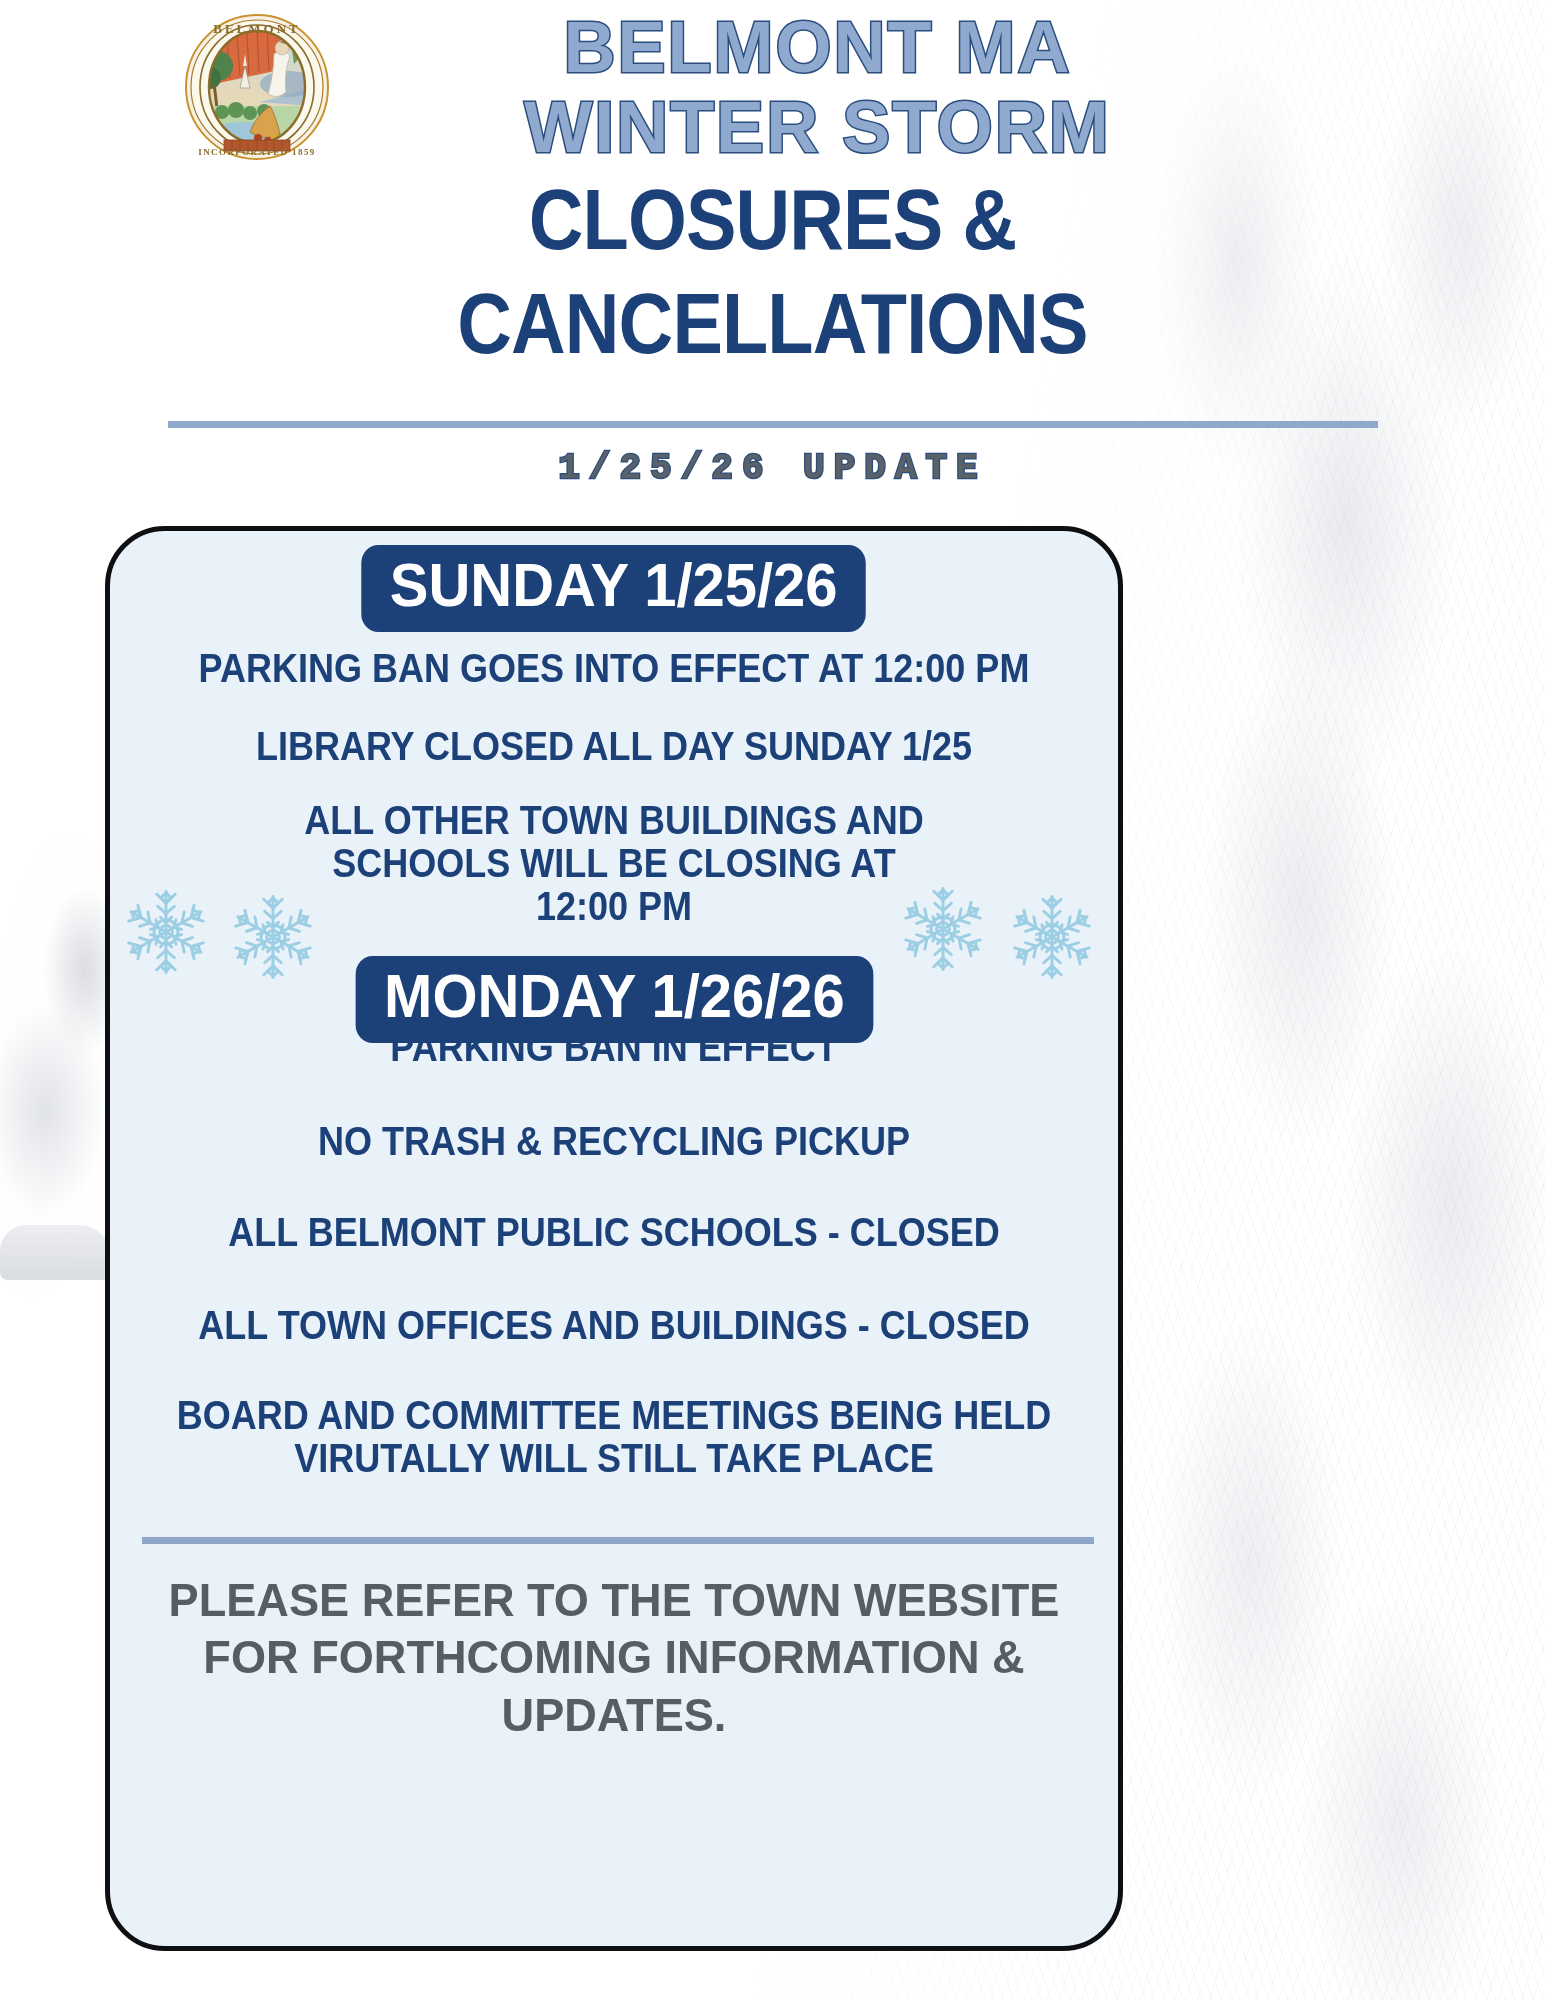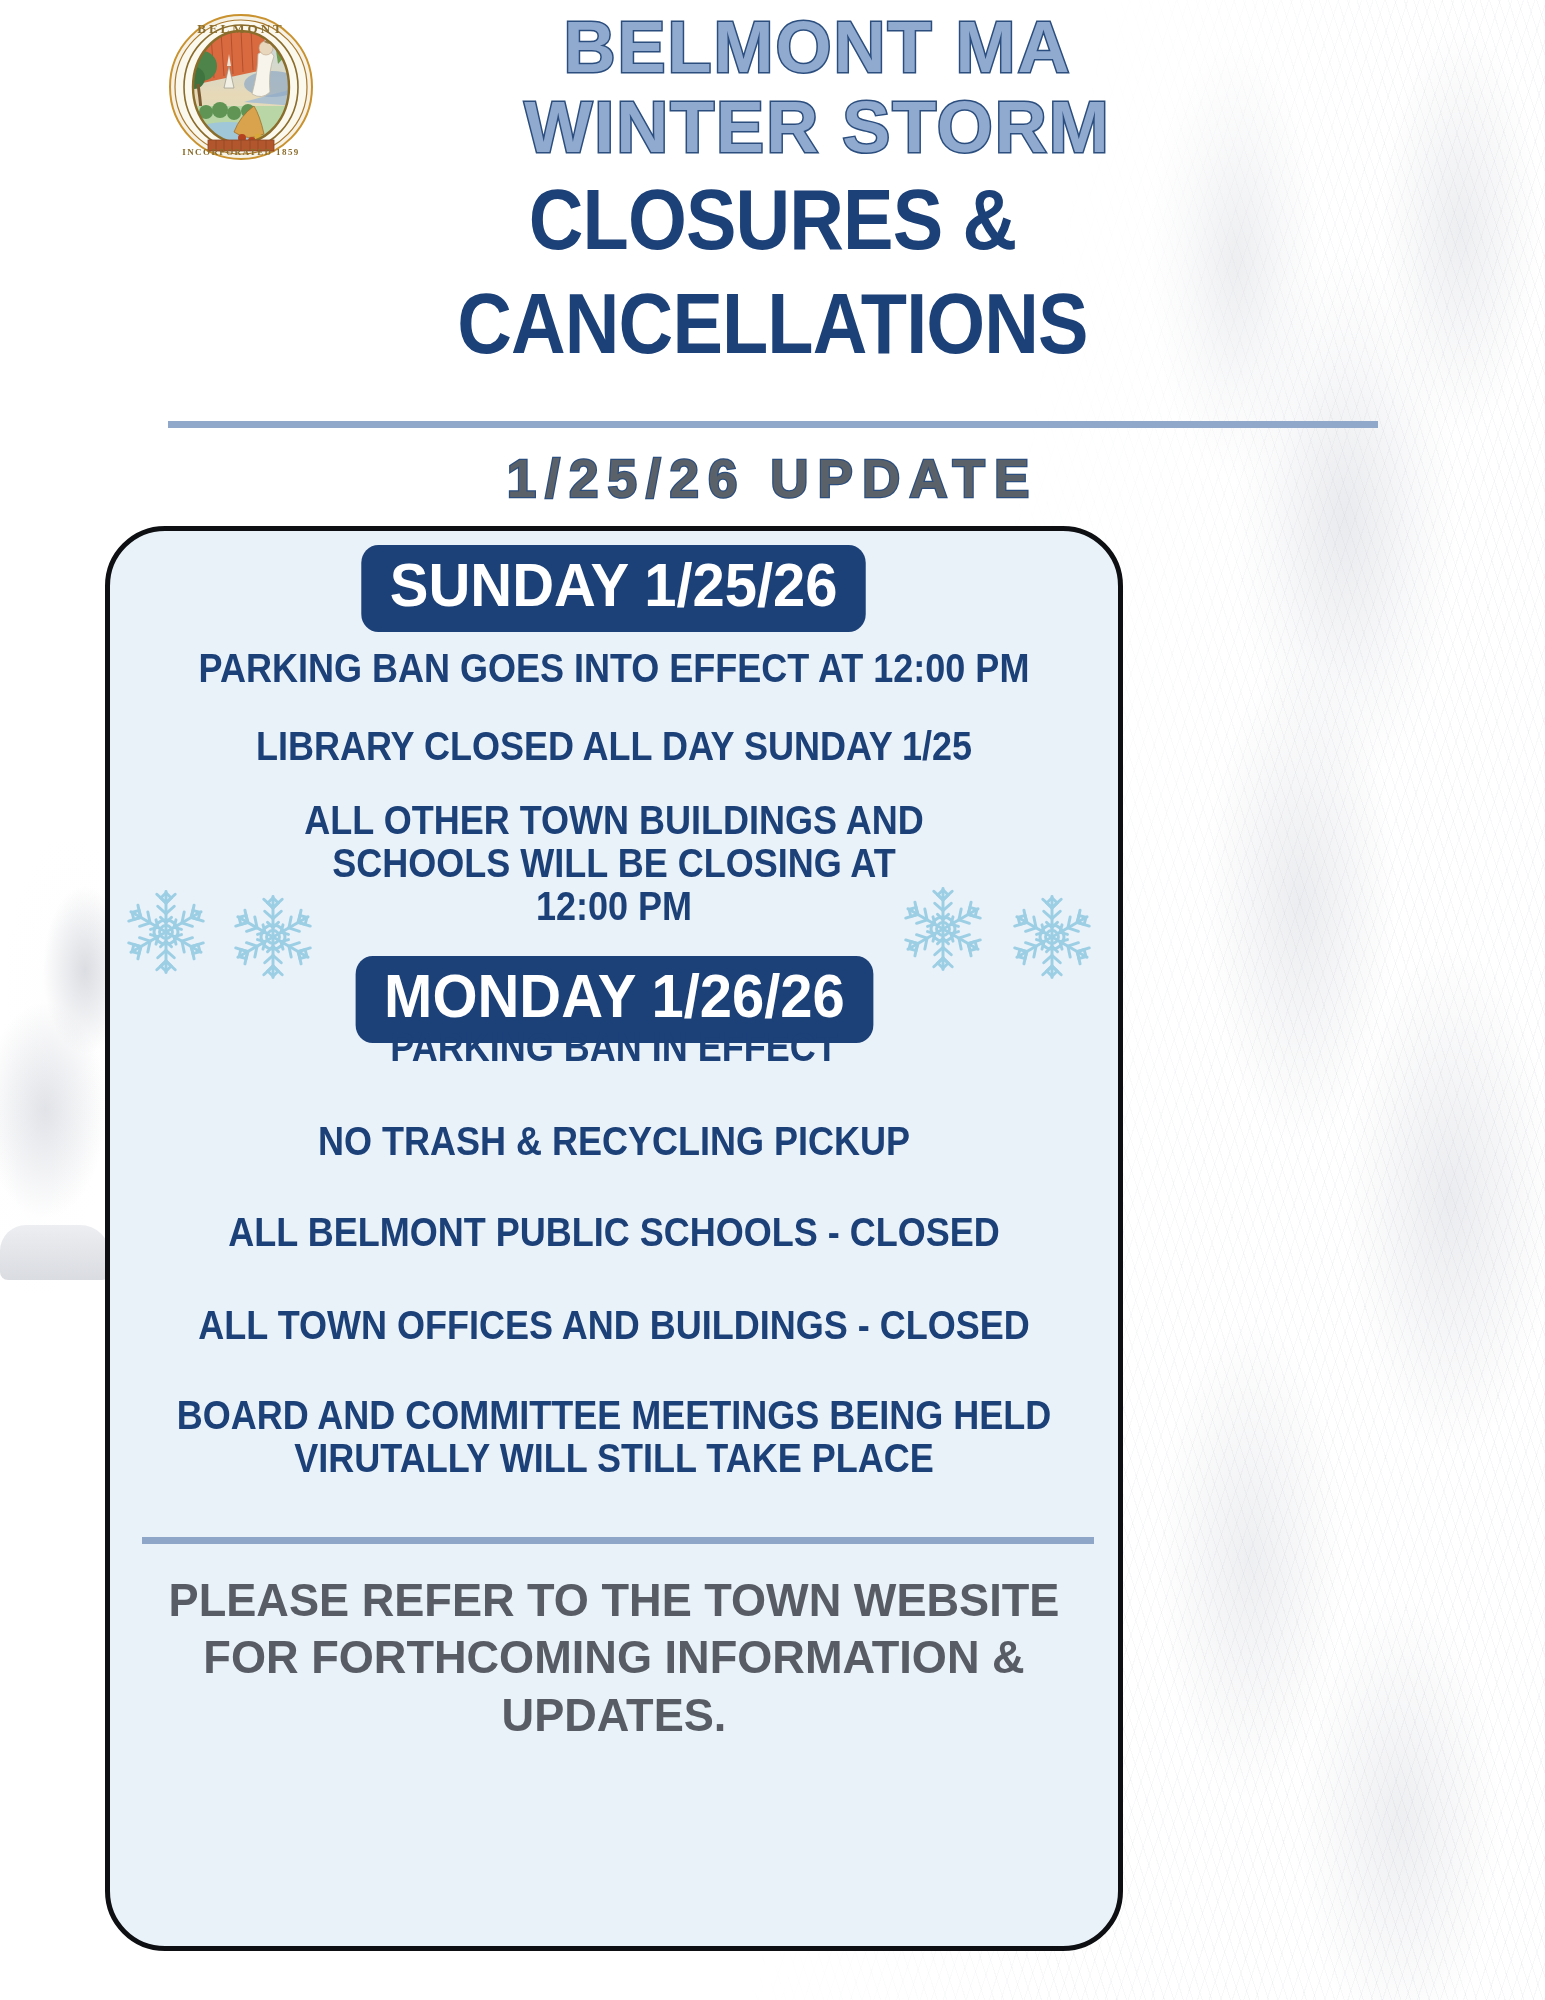--- a/index.html
+++ b/index.html
@@ -51,21 +51,21 @@
     position:absolute; left:0px; top:1225px; width:110px; height:55px;
     background:linear-gradient(180deg,rgba(228,230,235,.9),rgba(196,200,208,.85));
     border-radius:26px 30px 8px 8px;
     opacity:.75;
   }
 
   
   .header{ position:absolute; left:0; top:0; width:1545px; }
 
   .seal{
-    position:absolute; left:168px; top:14px; width:146px; height:146px;
+    position:absolute; left:184px; top:14px; width:146px; height:146px;
   }
 
   .title-wrap{
     position:absolute; left:0; top:0; width:1545px; text-align:center;
   }
   .title-top{
     font-family:"Liberation Sans", sans-serif;
     font-weight:bold;
     font-size:72px;
     line-height:0.92;
@@ -86,23 +86,23 @@
     transform:scaleX(0.88);
     transform-origin:center;
     margin-top:16px;
   }
   .hr-top{
     position:absolute; left:168px; top:421px; width:1210px; height:7px;
     background:#90a8c9;
   }
   .update-line{
     position:absolute; left:0; top:448px; width:1545px; text-align:center;
-    font-family:Liberation Sans, sans-serif;
-    font-weight:bold;
-    font-size:53px;
+    font-family:Liberation Mono, monospace;
+    font-weight:bold;
+    font-size:36px;
     letter-spacing:9px;
     color:#5b6168;
     -webkit-text-stroke:2.5px #2b4e7e;
     paint-order:stroke fill;
   }
 
   
   .card{
     position:absolute;
     left:105px; top:526px;

